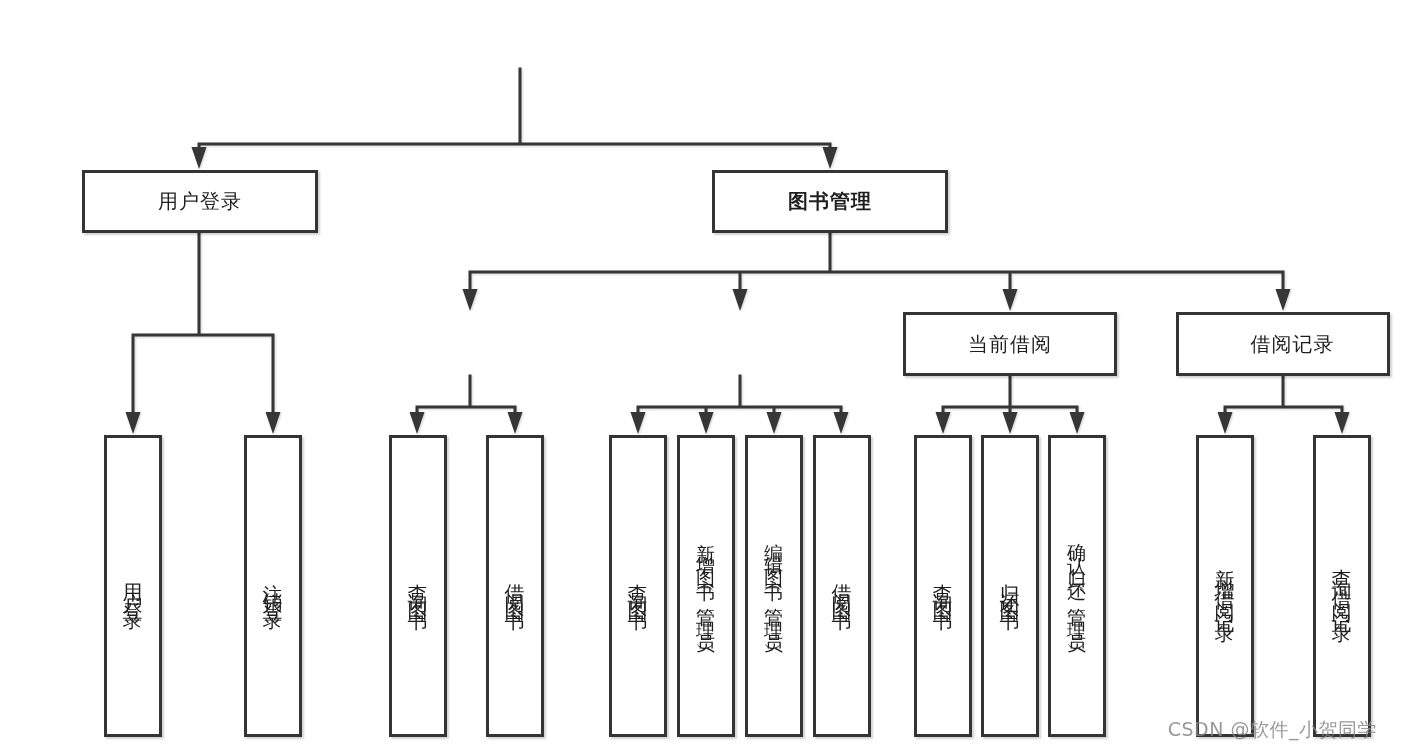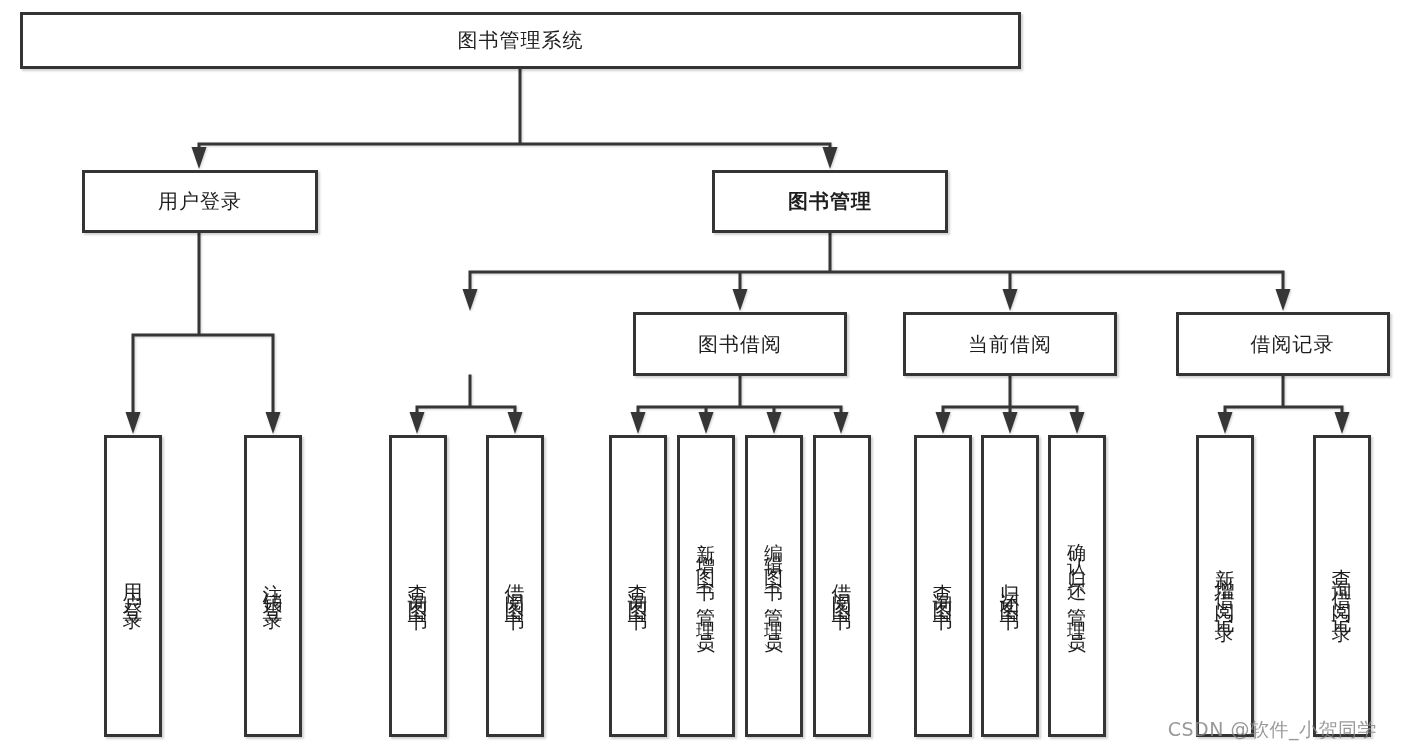--- a/index.html
+++ b/index.html
@@ -102,34 +102,28 @@
       <polygon points="1010,434 1002.5,412 1017.5,412"></polygon>
       <polygon points="1077,434 1069.5,412 1084.5,412"></polygon>
     </g>
     <g>
       <path d="M1283 376 V407 M1225 407 H1342 M1225 407 V414 M1342 407 V414"></path>
       <polygon points="1225,434 1217.5,412 1232.5,412"></polygon>
       <polygon points="1342,434 1334.5,412 1349.5,412"></polygon>
     </g>
   </svg>
 
-  <div class="box root">
-    <span class="lbl">图书管理系统</span>
-  </div>
 
   <div class="box lv1" style="left:82px;">
     <span class="lbl">用户登录</span>
   </div>
   <div class="box lv1" style="left:712px;font-weight:bold;">
     <span class="lbl">图书管理</span>
   </div>
 
-  <div class="box lv2" style="left:633px;">
-    <span class="lbl">图书借阅</span>
-  </div>
   <div class="box lv2" style="left:903px;">
     <span class="lbl">当前借阅</span>
   </div>
   <div class="box lv2" style="left:1176px;padding-left:19px;">
     <span class="lbl">借阅记录</span>
   </div>
 
   <div class="box leaf" style="left:104px;">
     <span class="lbl">用户登录</span>
   </div>

